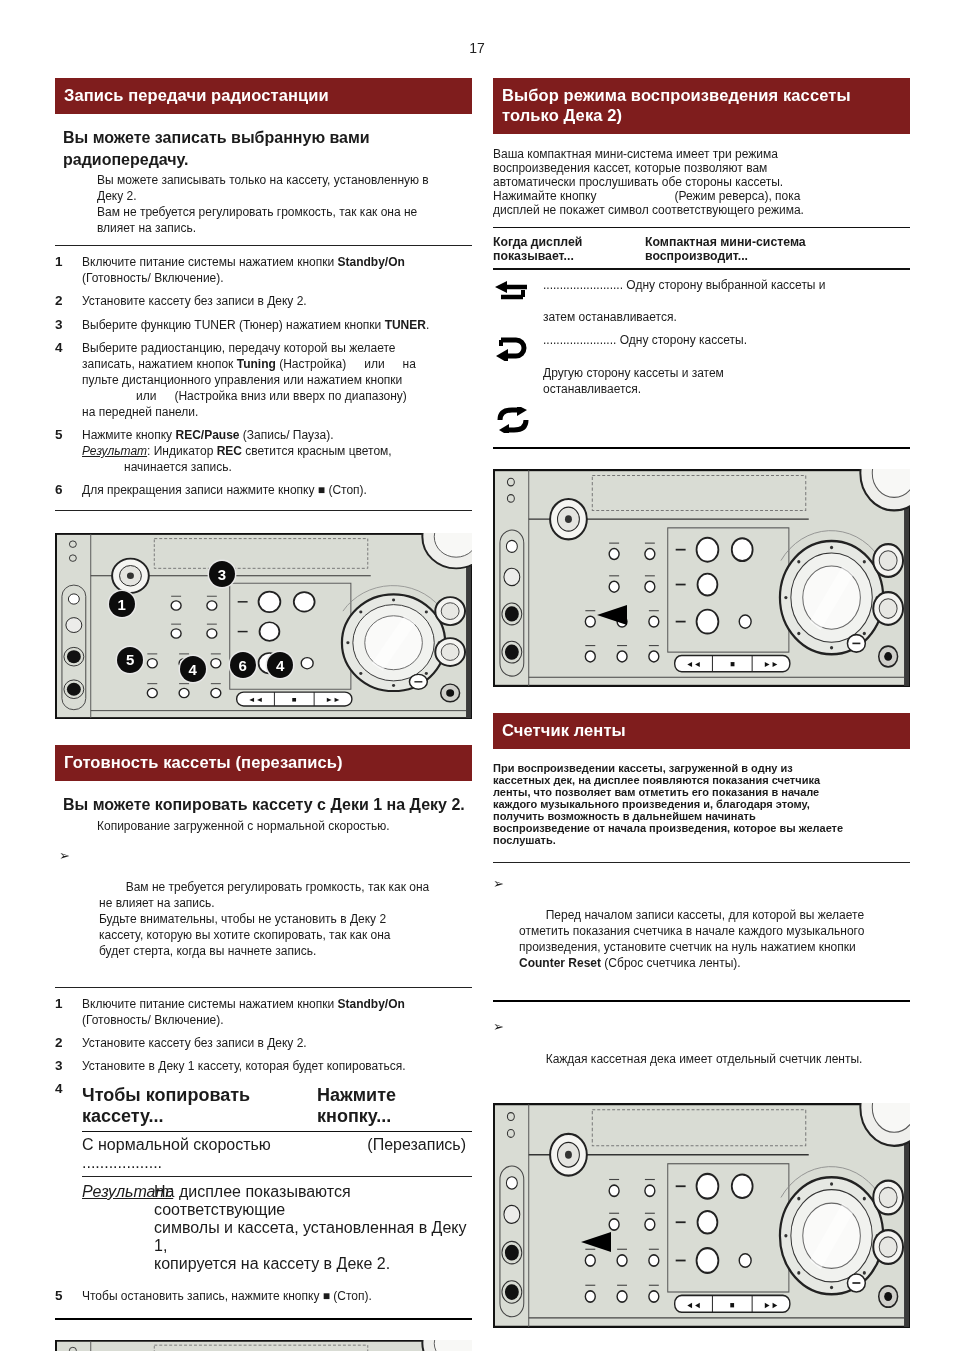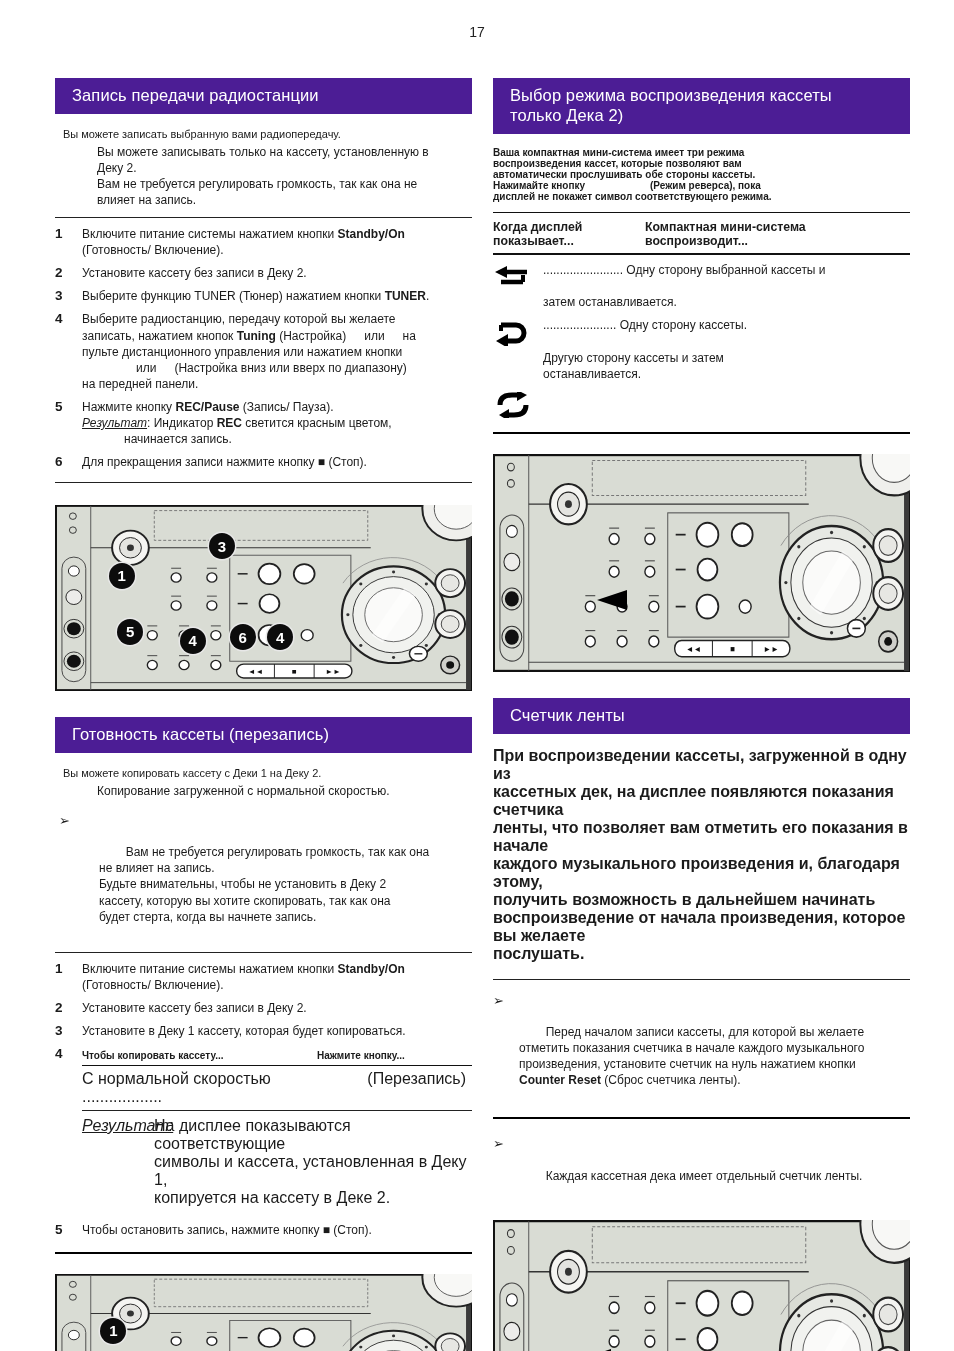--- a/index.html
+++ b/index.html
@@ -1,36 +1,36 @@
 <!DOCTYPE html>
 <html><head>
 <meta charset="utf-8">
 <style>
   html,body{margin:0;padding:0;background:#e8e8e8;}
   #page{position:relative;width:954px;height:1351px;background:#ffffff;color:#1b1b1b;
         font-family:"Liberation Sans","DejaVu Sans",sans-serif;overflow:hidden;}
-  .pagenum{position:absolute;top:24px;left:0;right:0;text-align:center;font-size:14px;color:#222;}
+  .pagenum{position:absolute;top:40px;left:0;right:0;text-align:center;font-size:14px;color:#222;}
   .col{position:absolute;top:78px;width:417px;}
   .col-left{left:55px;}
   .col-right{left:493px;}
-  .hbar{background:#4c1d95;color:#fff;font-weight:normal;font-size:16.5px;line-height:1.22;
-        padding:7px 9px 9px 17px;letter-spacing:.1px;}
+  .hbar{background:#7f1d1d;color:#fff;font-weight:bold;font-size:16.5px;line-height:1.22;
+        padding:7px 9px 9px 9px;letter-spacing:.1px;}
   .body-text,.step-text,.mrow-text,.note-text,.plain{font-size:12px;line-height:1.34;}
   .intro{margin:13px 0 9px 0;}
-  .intro-bold{font-weight:normal;font-size:11px;margin-bottom:2px;padding-left:8px;}
+  .intro-bold{font-weight:bold;font-size:16px;margin-bottom:2px;padding-left:8px;}
   .indent{padding-left:42px;white-space:pre-wrap;}
   .steps{border-top:1.6px solid #222;border-bottom:1.6px solid #222;padding:8px 0 5px 0;}
   .steps2{border-top:1.6px solid #222;border-bottom:2.3px solid #000;padding:8px 0 7px 0;}
   .step{display:grid;grid-template-columns:27px 1fr;margin:0 0 7px 0;}
   .step-num{font-weight:bold;font-size:13.5px;padding-top:0px;}
   .step-text{white-space:pre-wrap;}
   u, .u{text-decoration:underline;font-style:italic;}
   
   .copytable{margin:2px 0 6px 0;}
-  .ct-head{display:grid;grid-template-columns:235px 1fr;font-weight:bold;font-size:10px;
+  .ct-head{display:grid;grid-template-columns:235px 1fr;font-weight:bold;font-size:18px;
            border-bottom:1.8px solid #111;padding:2px 0 4px 0;}
   .ct-row{display:grid;grid-template-columns:235px 1fr;border-bottom:1.2px solid #222;
           padding:4px 0 4px 0;}
   .ct-row .r{text-align:right;padding-right:6px;}
   .ct-result{display:grid;grid-template-columns:72px 1fr;padding:6px 0 2px 0;}
   .ct-result .txt{white-space:pre-wrap;}
   
   .figure{position:relative;margin-top:22px;}
   .figure svg.panel-art{display:block;width:100%;height:100%;}
   .callout{position:absolute;width:26px;height:26px;border-radius:50%;background:#0c0c0c;
@@ -39,22 +39,22 @@
   .wedge{position:absolute;width:0;height:0;border-top:10px solid transparent;
          border-bottom:10px solid transparent;border-right:30px solid #000;
          transform:translate(0,-50%);}
   
   .mode-table{border-top:1.5px solid #111;border-bottom:2.6px solid #000;padding:4px 0 6px 0;margin-top:10px;}
   .mt-head{display:grid;grid-template-columns:152px 1fr;font-weight:bold;font-size:12.3px;
            border-bottom:2px solid #111;padding:3px 0 5px 0;white-space:pre-wrap;}
   .mrow{display:grid;grid-template-columns:50px 1fr;align-items:start;margin:7px 0 4px 0;}
   .mrow-icon{padding-top:3px;}
   .mrow-text{white-space:pre-wrap;}
-  .rc-intro{font-weight:bold;white-space:pre-wrap;margin:13px 0 10px 0;font-size:10px;}
-  .rc-para{font-weight:bold;white-space:pre-wrap;margin:13px 0 16px 0;font-size:16px;}
+  .rc-intro{font-weight:normal;white-space:pre-wrap;margin:13px 0 10px 0;font-size:12px;}
+  .rc-para{font-weight:bold;white-space:pre-wrap;margin:13px 0 16px 0;font-size:11px;}
   .note{position:relative;padding:3px 0 3px 38px;white-space:pre-wrap;}
   .note .bullet{position:absolute;left:4px;top:3px;font-size:13px;}
   .noteblock{border-top:1.4px solid #222;border-bottom:2.6px solid #000;padding:9px 0 10px 0;margin-top:4px;}
   .noteblock .note{padding-left:26px;}
   .noteblock .note .bullet{left:0;}
   .note2{margin-top:13px;}
   .note2 .note{padding-left:26px;}
   .note2 .note .bullet{left:0;}
   .copynote{margin:10px 0 0 0;}
   .copynote .note{padding-left:44px;}

